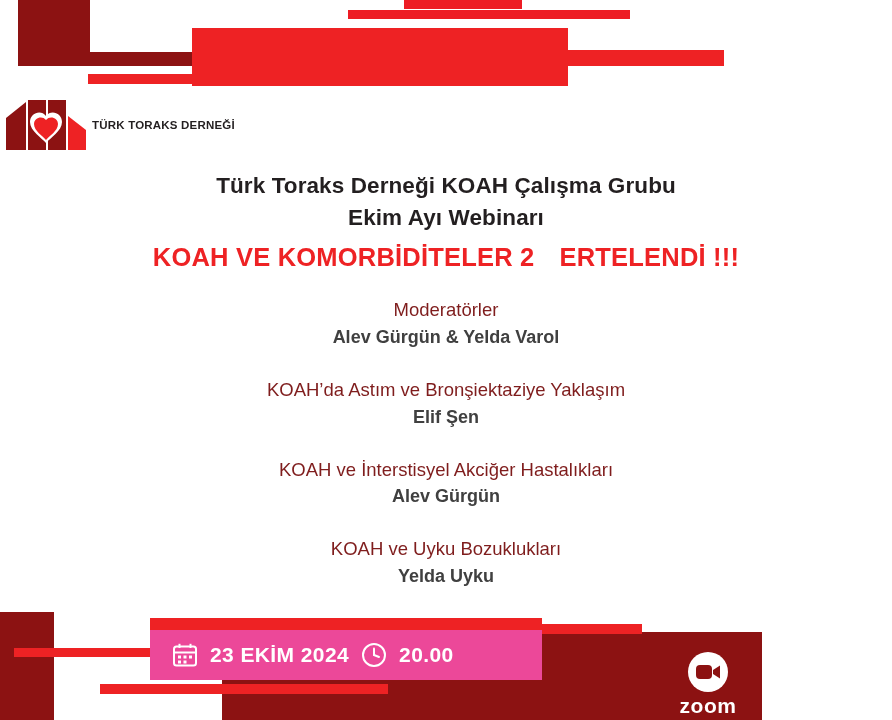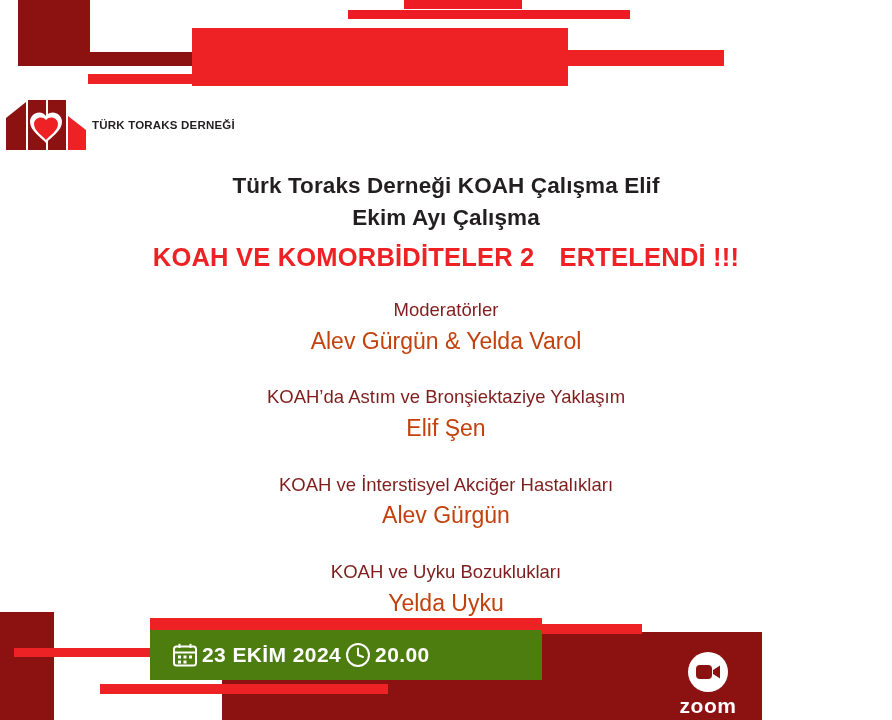--- a/index.html
+++ b/index.html
@@ -80,42 +80,42 @@
   }
   .blk { margin-bottom: 25px; }
   .blk:last-child { margin-bottom: 0; }
   .blk .topic {
     font-size: 18.5px;
     font-weight: 400;
     color: #7f1d1d;
     line-height: 1.5;
   }
   .blk .people {
-    font-size: 23px;
-    font-weight: normal;
-    color: #c2410c;
+    font-size: 18px;
+    font-weight: bold;
+    color: #404040;
     line-height: 1.5;
   }
 
   
   .bot-dark-left   { left: 0;   top: 612px; width: 54px; height: 108px; background: #8c1212; }
   .bot-dark-right  { left: 222px; top: 632px; width: 540px; height: 88px; background: #8c1212; }
   .bot-thin-1      { left: 14px;  top: 648px; width: 232px; height: 9px; background: #ee2224; }
   .bot-thin-2      { left: 100px; top: 684px; width: 288px; height: 10px; background: #ee2224; }
   .bot-thin-3      { left: 466px; top: 624px; width: 176px; height: 10px; background: #ee2224; }
   .bot-bar-behind  { left: 150px; top: 618px; width: 392px; height: 14px; background: #ee2224; }
 
   .date-band {
     position: absolute;
     left: 150px; top: 630px;
     width: 392px; height: 50px;
-    background: #4d7c0f;
+    background: #ec4899;
     display: flex; align-items: center;
     padding-left: 22px;
-    gap: 4px;
+    gap: 12px;
   }
   .date-band .dtext {
     font-size: 21px;
     font-weight: bold;
     color: #ffffff;
     letter-spacing: .4px;
   }
   .icon-cal, .icon-clock { display: flex; align-items: center; }
 
   
@@ -157,22 +157,22 @@
       <polygon points="48,54 48,4 66,4 66,54" fill="#8c1212"></polygon>
       <polygon points="68,54 68,20 86,34 86,54" fill="#ee2224"></polygon>
       <path d="M46 20 c-5 -7 -16 -3 -16 6 c0 9 12 16 16 21 c4 -5 16 -12 16 -21 c0 -9 -11 -13 -16 -6 z" fill="#ffffff"></path>
       <path d="M46 24 c-4 -5 -12 -2 -12 4 c0 7 9 12 12 16 c3 -4 12 -9 12 -16 c0 -6 -8 -9 -12 -4 z" fill="#ee2224"></path>
     </svg>
   </div>
   <div class="logo-caption">TÜRK TORAKS DERNEĞİ</div>
 </div>
 
 <div class="head-block">
-  <div class="head-line">Türk Toraks Derneği KOAH Çalışma Elif</div>
-  <div class="head-line">Ekim Ayı Çalışma</div>
+  <div class="head-line">Türk Toraks Derneği KOAH Çalışma Grubu</div>
+  <div class="head-line">Ekim Ayı Webinarı</div>
 </div>
 
 <div class="title-row">
   <span class="title-main">KOAH VE KOMORBİDİTELER 2</span>
   <span class="title-flag">ERTELENDİ !!!</span>
 </div>
 
 <div class="program">
   <div class="blk">
     <div class="topic">Moderatörler</div>

